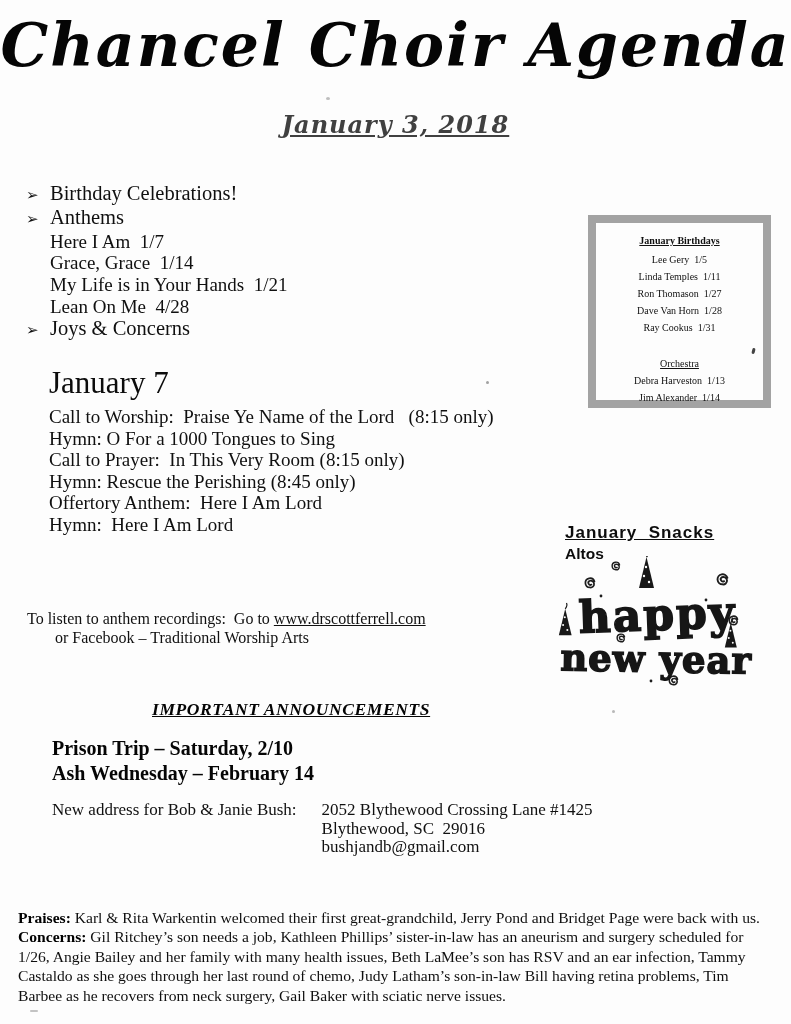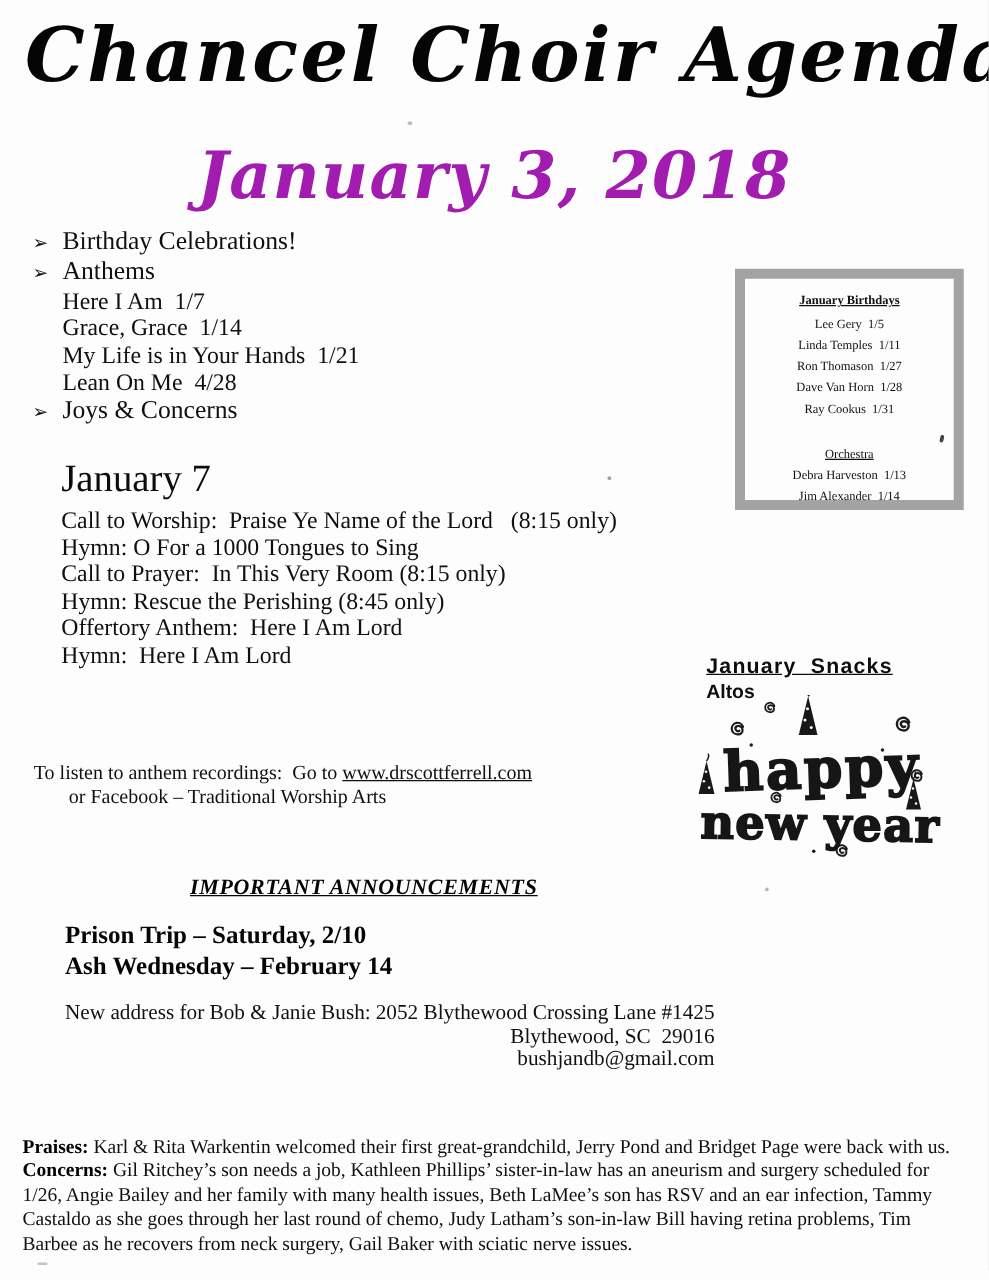--- a/index.html
+++ b/index.html
@@ -10,26 +10,26 @@
     font-family:"Liberation Serif", serif;
   }
   .abs { position:absolute; }
   .pre { white-space:pre; }
   .center { left:0; right:0; text-align:center; }
 
   .title {
     top:10px; font-family:"DejaVu Serif", serif;
     font-style:italic; font-weight:bold; font-size:60px; color:#050505;
     letter-spacing:2px;
-    padding-left:20px;
   }
   .date {
     top:110px; font-family:"DejaVu Serif", serif;
-    font-style:italic; font-weight:bold; font-size:52px; color:#a21caf;
+    font-style:italic; font-weight:bold; font-size:24px; color:#404040;
     letter-spacing:1px;
+    text-decoration:underline;
   }
 
   .agenda { left:26px; top:183px; font-size:20.5px; line-height:21.8px; color:#101010; }
   .agenda .row { display:flex; align-items:baseline; }
   .arrow { font-size:15px; width:24px; display:inline-block; color:#111; }
   .sub { padding-left:24px; font-size:19px; }
 
   .bday-box {
     left:588px; top:215px; width:183px; height:193px;
     border:8px solid #a3a3a3; background:#fdfdfd;
@@ -51,21 +51,21 @@
   .recordings { left:27px; top:609px; font-size:16px; line-height:19px; color:#101010;font-family:Liberation Serif, serif; }
   .recordings .l2 { padding-left:28px; }
   .weblink { text-decoration:underline; color:#101010; }
 
   .ann-head {
     left:152px; top:699px; font-size:17.5px; font-weight:bold; font-style:italic;
     text-decoration:underline; letter-spacing:0.6px; color:#050505;
   }
   .ann-items { left:52px; top:736px; font-size:20px; font-weight:bold; line-height:24.5px; color:#050505; }
 
-  .address { left:52px; top:801px; font-size:17px; line-height:18.6px; display:flex; gap:4px; color:#101010;text-align:right; }
+  .address { left:52px; top:801px; font-size:17px; line-height:18.6px; display:flex; gap:25px; color:#101010; }
 
   .notes { left:18px; top:908px; width:758px; font-size:15.6px; line-height:19.4px; color:#0f0f0f; }
   .notes b { color:#000; }
 
   .speck { position:absolute; background:#8a8a8a; border-radius:50%; }
 </style>
 </head>
 <body>
 
 <div class="page">

